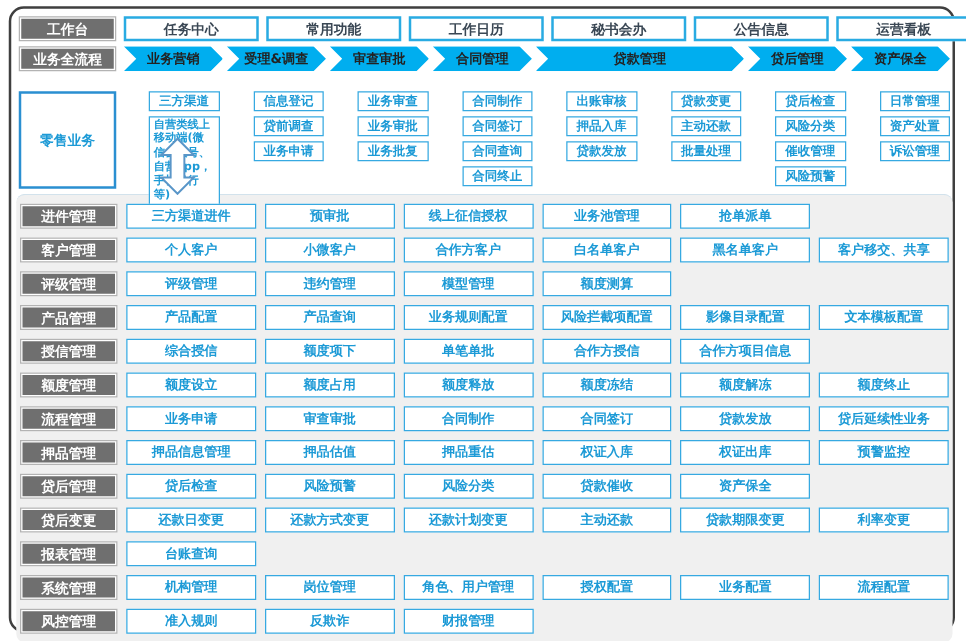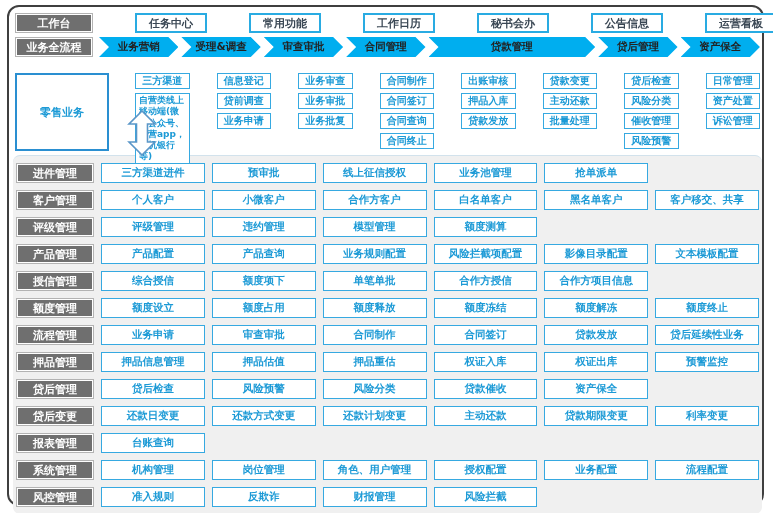--- a/index.html
+++ b/index.html
@@ -10,33 +10,33 @@
   .content{position:relative;width:100%;height:100%;}
 
   
   .side-label{width:78px;flex:none;background:#ffffff;border:1px solid #b3b3b3;
     padding:1px;box-sizing:border-box;display:flex;}
   .side-label > span{flex:1;background:#6f6f6f;color:#ffffff;display:flex;
     align-items:center;justify-content:center;font-size:11px;font-weight:bold;}
 
   .row-top{display:flex;height:20px;margin:1px 2px 0 2px;}
   .wb-items{flex:1;display:flex;gap:6px;margin-left:6px;}
-  .wb-box{width:72px;flex:none;background:#ffffff;border:2px solid #29abe2;
+  .wb-box{width:108px;flex:none;background:#ffffff;border:2px solid #29abe2;
     box-sizing:border-box;color:#3a4754;font-size:11px;font-weight:bold;
-    display:flex;align-items:center;justify-content:center;margin-left:36px;}
+    display:flex;align-items:center;justify-content:center;}
 
   .flow-row{display:flex;height:20px;margin:4px 2px 16px 2px;}
   .flow-steps{flex:1;display:flex;gap:3px;margin-left:6px;}
   .arrow{flex:1;background:#00AEEF;color:#222222;font-size:10.5px;font-weight:bold;
     display:flex;align-items:center;justify-content:center;
     clip-path:polygon(0 0,calc(100% - 10px) 0,100% 50%,calc(100% - 10px) 100%,0 100%,10px 50%);}
   .arrow.wide{flex:2.1;}
 
   .retail{display:flex;height:78px;margin:4px 2px 0 2px;}
-  .retail-label{width:94px;flex:none;background:#ffffff;border:2px solid #2a8fd1;
+  .retail-label{width:78px;flex:none;background:#ffffff;border:2px solid #2a8fd1;
     box-sizing:border-box;display:flex;align-items:center;justify-content:center;
     color:#1c9ad6;font-size:11px;font-weight:bold;}
   .retail-cols{flex:1;display:grid;grid-template-columns:repeat(8,1fr);
     column-gap:7px;margin-left:6px;}
   .rcol{display:flex;flex-direction:column;gap:4px;}
   .rbox{height:16px;flex:none;background:#ffffff;border:1px solid #36a9e1;
     box-sizing:border-box;color:#1c9ad6;font-size:10px;font-weight:bold;
     display:flex;align-items:center;justify-content:center;white-space:nowrap;margin-left:20px;}
   .rbox.tall{flex:1;height:auto;font-size:9px;line-height:1.25;text-align:left;
     padding:1px 3px;white-space:normal;word-break:break-all;}
@@ -259,18 +259,17 @@
           <div class="mbox">业务配置</div>
           <div class="mbox">流程配置</div>
         </div>
         <div class="mrow">
           <div class="side-label">
             <span>风控管理</span>
           </div>
           <div class="mbox">准入规则</div>
           <div class="mbox">反欺诈</div>
           <div class="mbox">财报管理</div>
-          <div class="mbox">风险拦截</div>
         </div>
       </div>
 
   </div>
 </div>
 
 </body></html>

